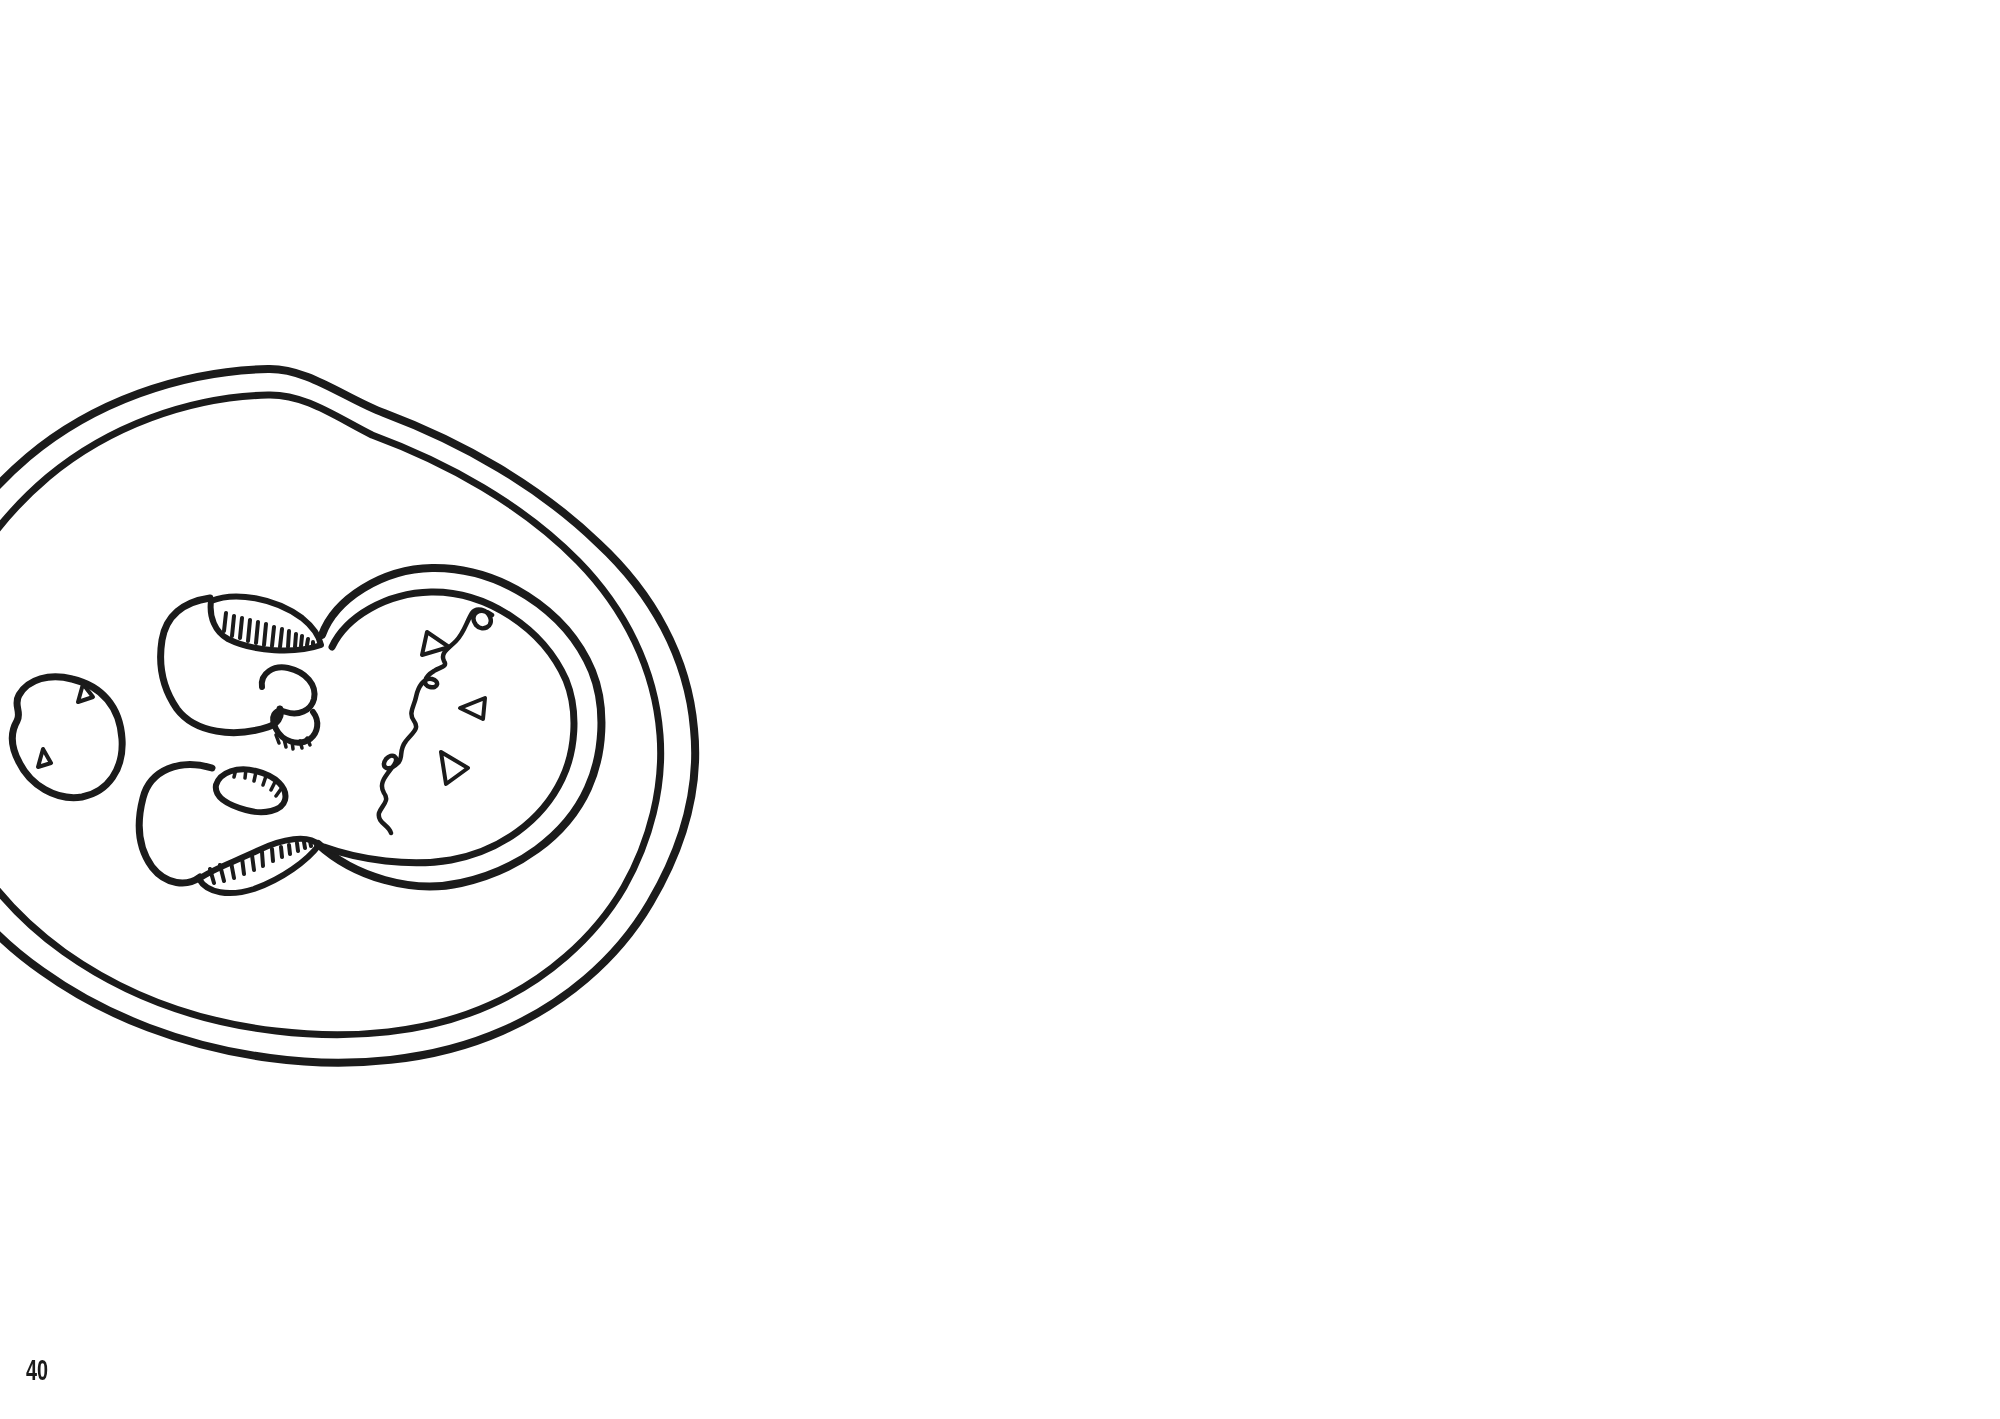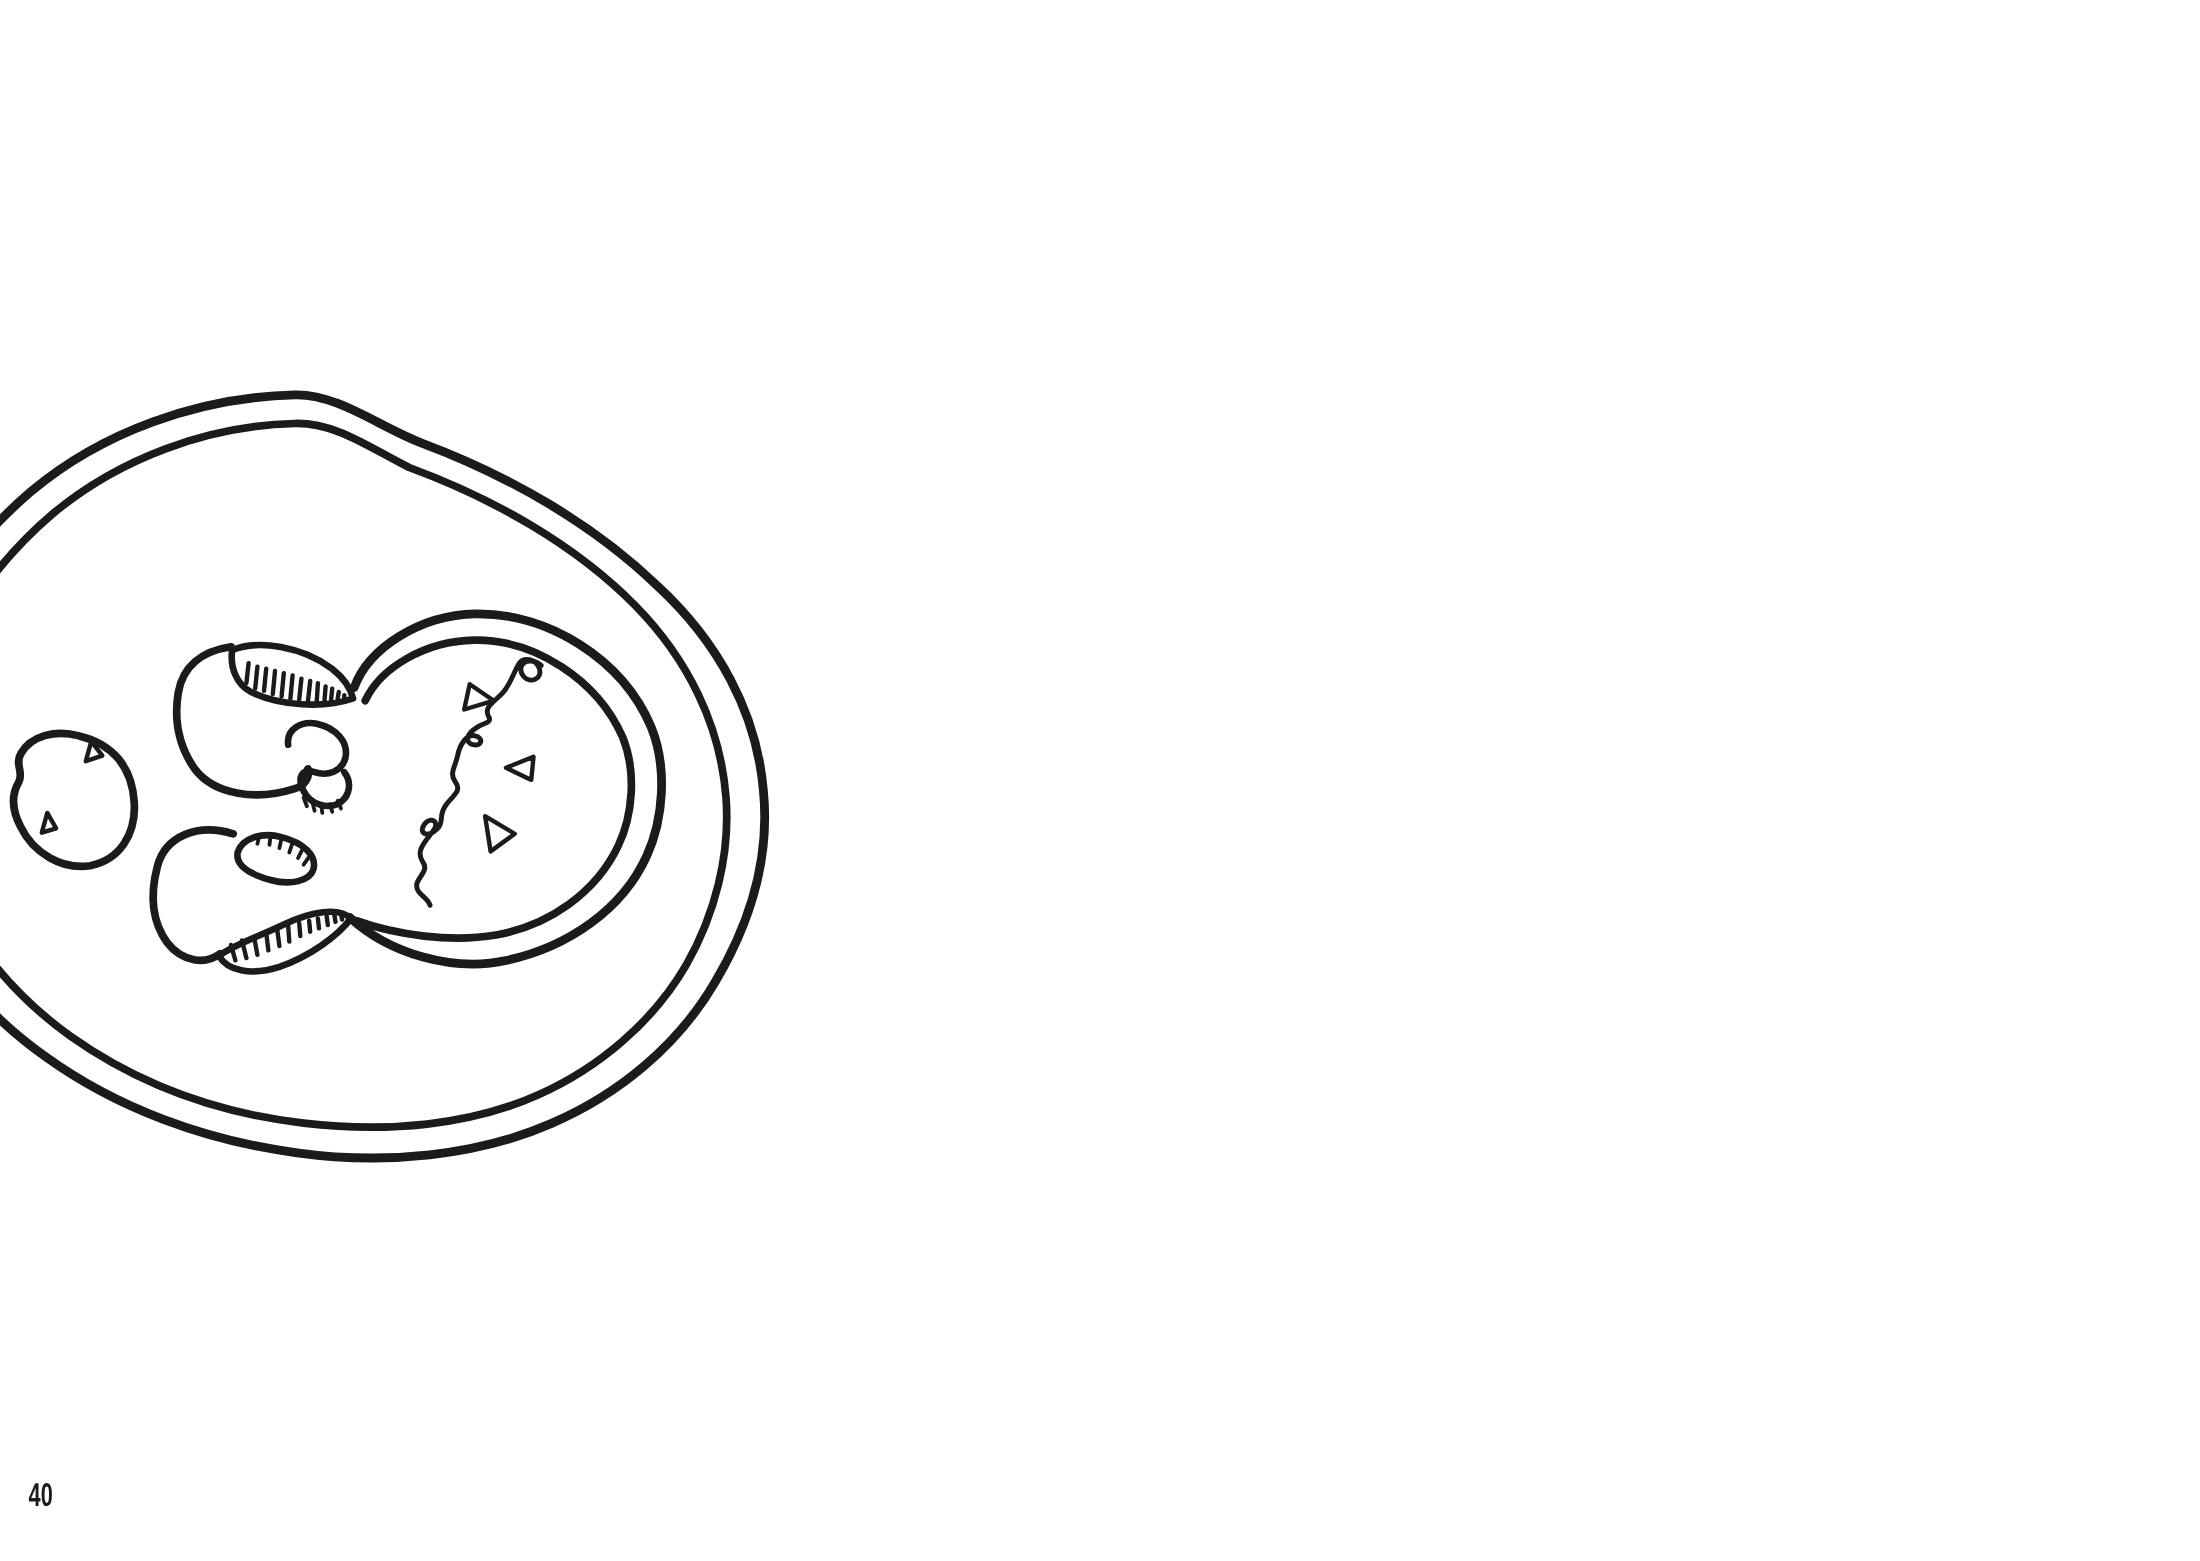--- a/index.html
+++ b/index.html
@@ -1,18 +1,18 @@
 <!DOCTYPE html>
 <html><head>
 <meta charset="utf-8">
 <style>
   html,body{margin:0;padding:0;background:#ffffff;}
   body{width:2000px;height:1419px;position:relative;overflow:hidden;
        font-family:"Liberation Serif",serif;color:#1e1e1e;}
-  .page{position:absolute;top:0;height:1405px;}
+  .page{position:absolute;top:10px;height:1405px;}
   .page-left{left:0;width:1000px;}
   .page-right{left:1000px;width:1000px;}
   .drawing{position:absolute;left:-120px;top:345px;width:850px;height:745px;}
   .drawing path{fill:none;stroke:#1b1b1b;stroke-linecap:round;stroke-linejoin:round;}
 
   .pagenum{position:absolute;font-family:"Liberation Sans",sans-serif;font-weight:700;
            font-size:30px;line-height:30px;color:#1b1b1b;
            transform:scaleX(0.66);transform-origin:0 0;white-space:nowrap;}
   .pagenum-left{left:26px;top:1345px;}
 </style>

